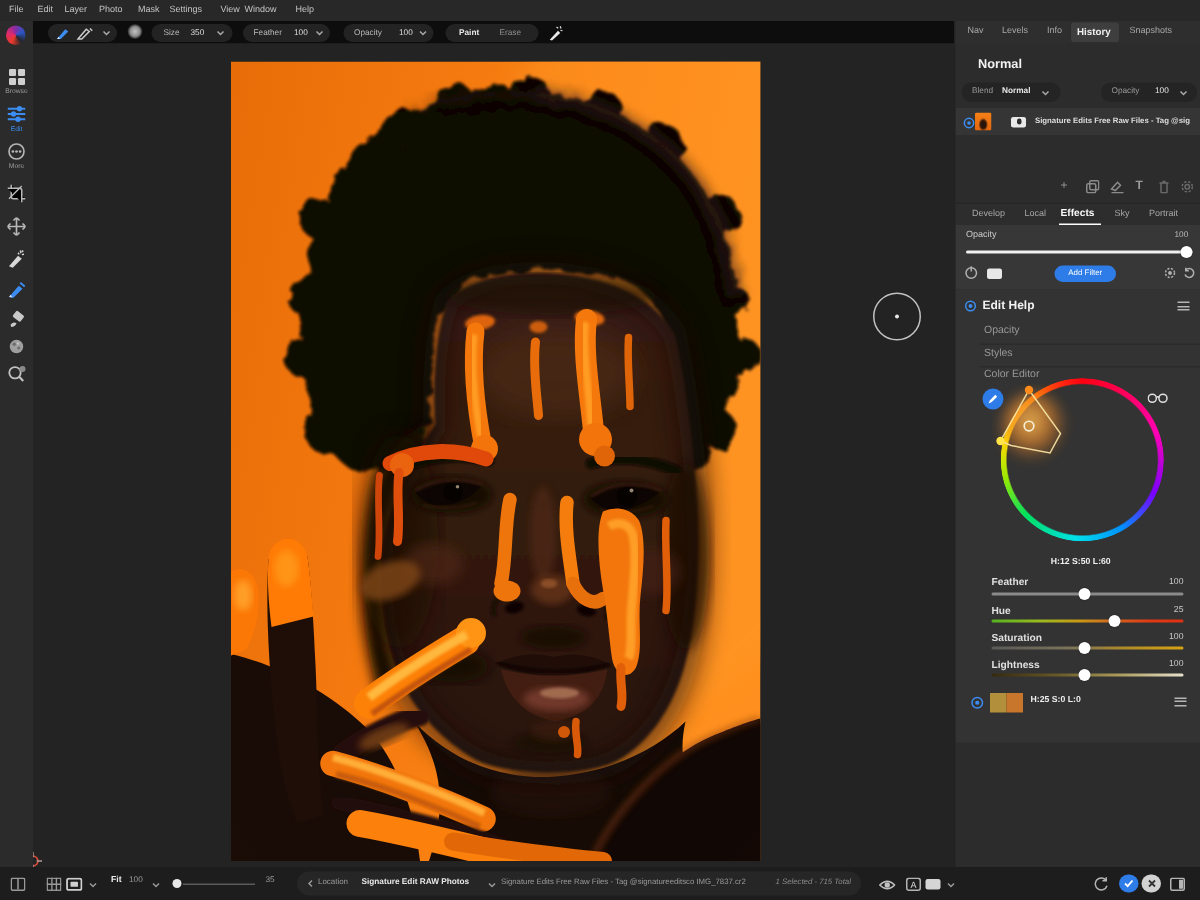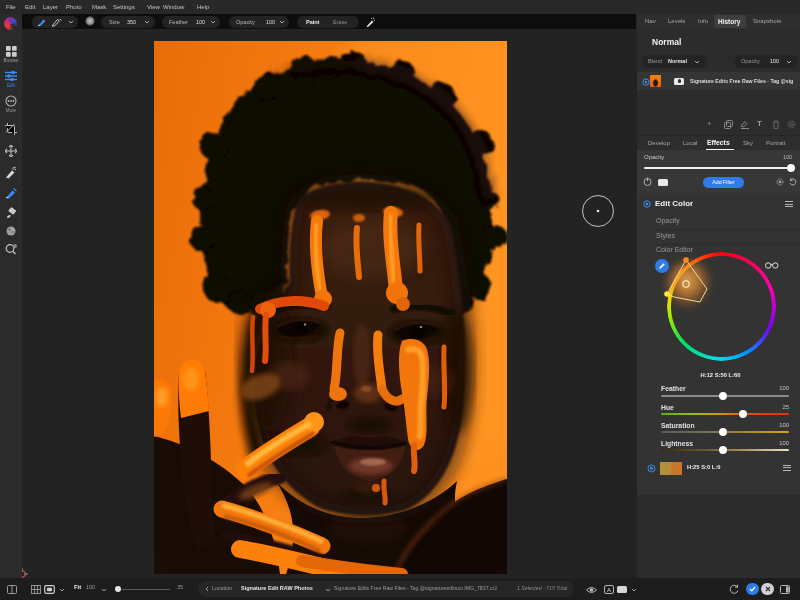--- a/index.html
+++ b/index.html
@@ -394,21 +394,21 @@
         <path d="M1.5 2 A3 3 0 1 1 1 5" fill="none" stroke="#b0b0b0"></path>
         <path d="M1.5 0.5 V2.5 H3.5" fill="none" stroke="#b0b0b0"></path>
       </svg>
 </div>
 <div class="abs" style="left:0;top:179px;width:163px;height:302px;background:#333333"></div>
 <div class="abs" style="left:0;top:180px;width:163px;height:20px">
  <svg class="abs" style="left:6px;top:6px" width="8" height="8" viewBox="0 0 8 8">
         <circle cx="4" cy="4" r="3.2" fill="none" stroke="#3b8df2" stroke-width="1"></circle>
         <circle cx="4" cy="4" r="1.3" fill="#3b8df2"></circle>
       </svg>
- <b class="abs" style="left:18px;top:5px;font-size:8px;color:#f2f2f2">Edit Color</b>
+ <b class="abs" style="left:18px;top:5px;font-size:8px;color:#f2f2f2">Edit Help</b>
  <div class="ham" style="left:148px;top:7px"></div>
 </div>
 <div class="abs" style="left:19px;top:203px;font-size:7px;color:#989898">Opacity</div>
 <div class="abs" style="left:16px;top:215px;width:147px;height:1px;background:#2b2b2b"></div>
 <div class="abs" style="left:19px;top:218px;font-size:7px;color:#989898">Styles</div>
 <div class="abs" style="left:16px;top:229.5px;width:147px;height:1px;background:#2b2b2b"></div>
 <div class="abs" style="left:19px;top:232px;font-size:7px;color:#989898">Color Editor</div>
 <div class="abs" style="left:30px;top:238px;width:109px;height:109px;border-radius:50%;background:conic-gradient(from 0deg,#ff0010,#ff00b4 70deg,#7a00ff 115deg,#0090ff 150deg,#00e0e8 185deg,#00e060 225deg,#a0e800 258deg,#ffe000 283deg,#ff9000 315deg,#ff3010 342deg,#ff0010 360deg);-webkit-mask:radial-gradient(circle,transparent 50px,#000 51px,#000 54px,transparent 55px);mask:radial-gradient(circle,transparent 50px,#000 51px,#000 54px,transparent 55px)"></div>
 <svg class="abs" style="left:3px;top:230px" width="130" height="130" viewBox="0 0 130 130">
  <defs>

